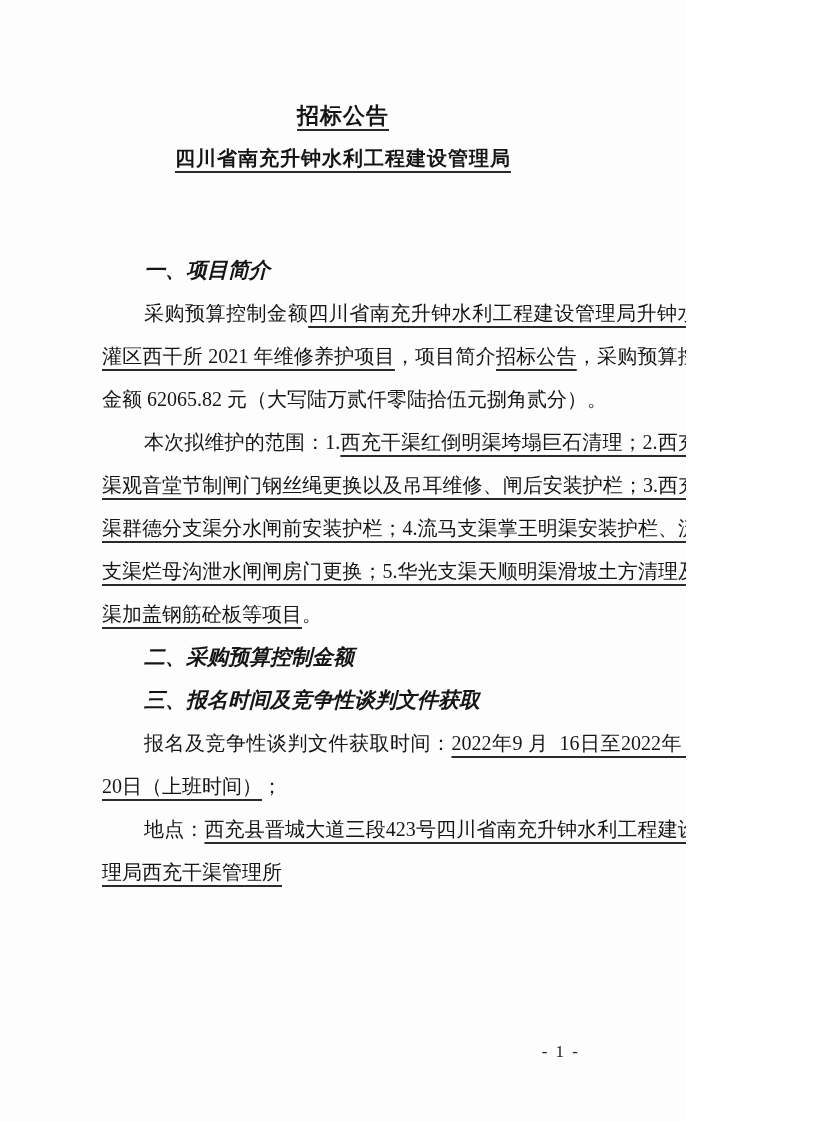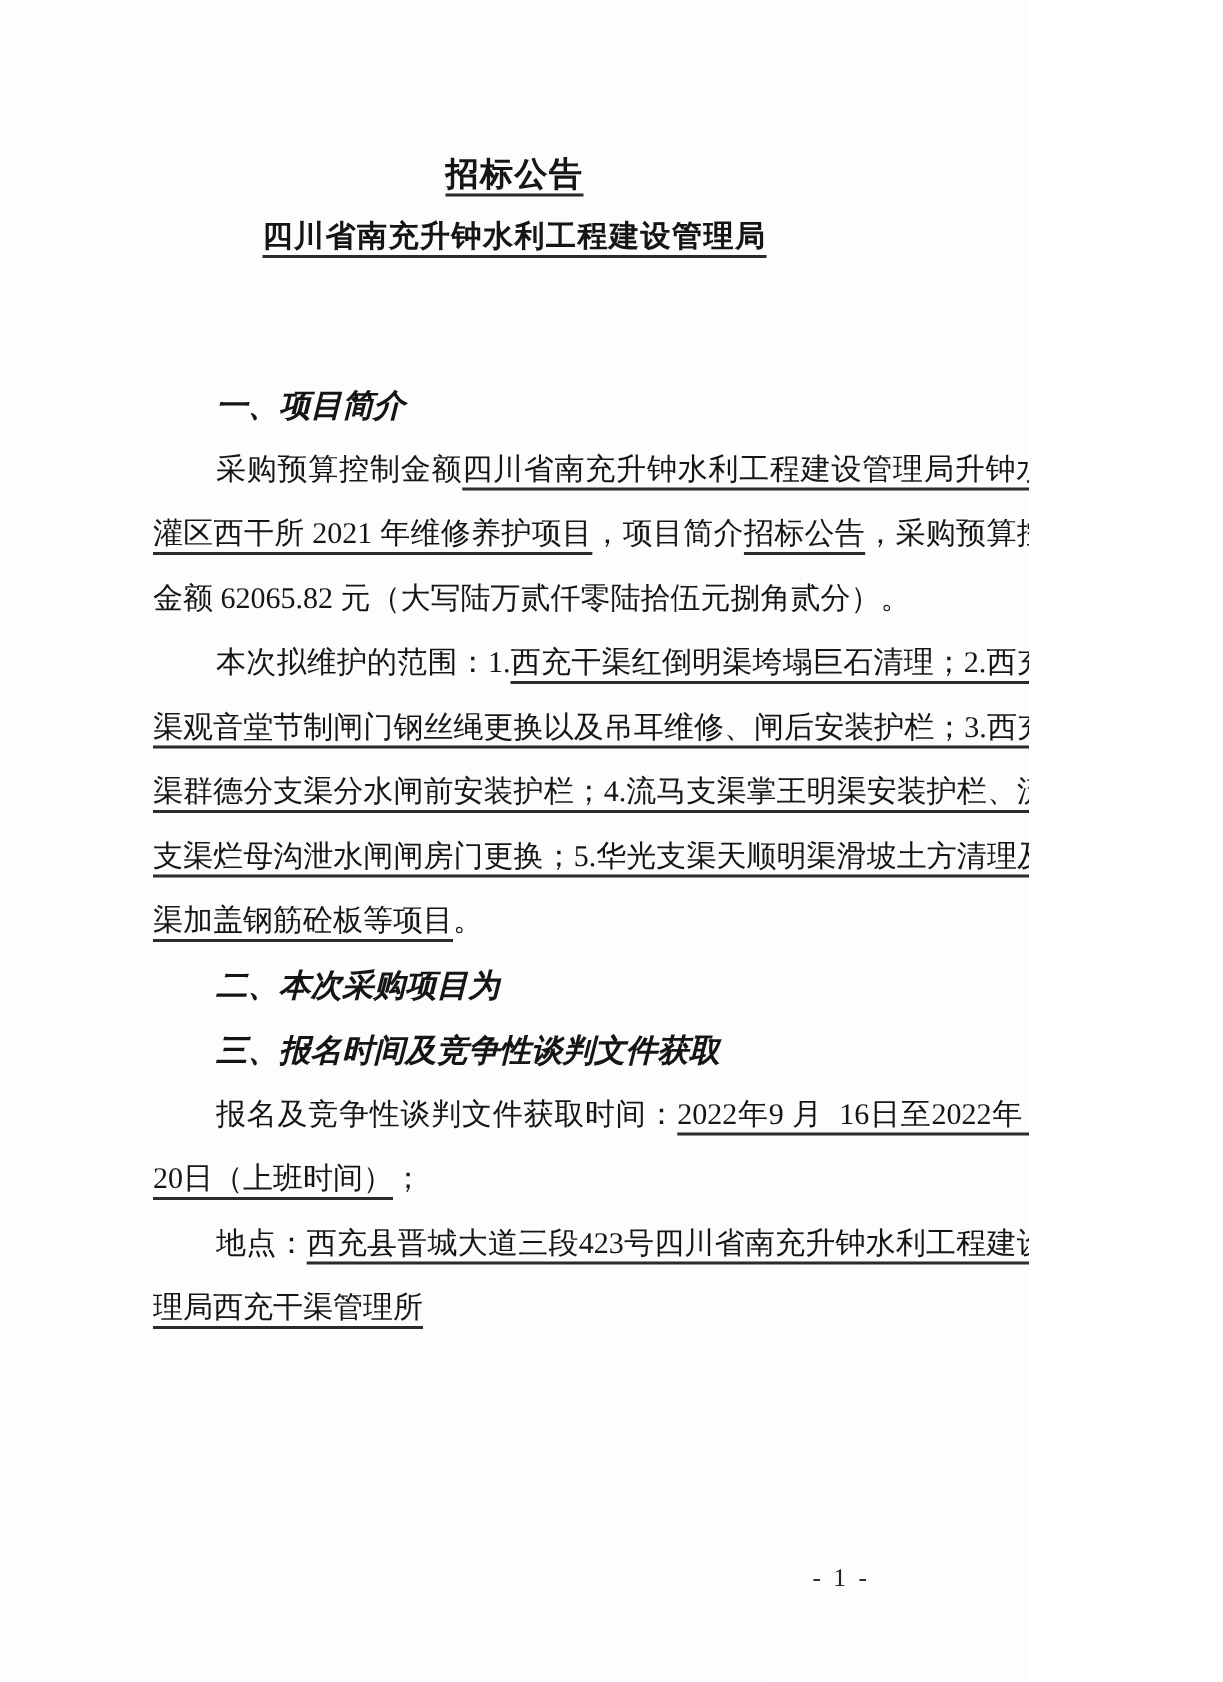--- a/index.html
+++ b/index.html
@@ -83,21 +83,21 @@
     <div class="title-line sub">
       <span class="u">四川省南充升钟水利工程建设管理局</span>
     </div>
   </header>
 
   <main class="doc-body" id="doc-body">
 
   <h2 class="section-heading">一、项目简介</h2>
       <p class="para"><span>采购预算控制金额</span><span class="u">四川省南充升钟水利工程建设管理局升钟水库灌区西干所 2021 年维修养护项目</span><span>，项目简介</span><span class="u">招标公告</span><span>，采购预算控制金额 62065.82 元（大写陆万贰仟零陆拾伍元捌角贰分）。</span></p>
       <p class="para"><span>本次拟维护的范围：1.</span><span class="u">西充干渠红倒明渠垮塌巨石清理；2.西充干渠观音堂节制闸门钢丝绳更换以及吊耳维修、闸后安装护栏；3.西充干渠群德分支渠分水闸前安装护栏；4.流马支渠掌王明渠安装护栏、流马支渠烂母沟泄水闸闸房门更换；5.华光支渠天顺明渠滑坡土方清理及明渠加盖钢筋砼板等项目</span><span>。</span></p>
-      <h2 class="section-heading">二、本次采购项目为</h2>
+      <h2 class="section-heading">二、采购预算控制金额</h2>
       <h2 class="section-heading">三、报名时间及竞争性谈判文件获取</h2>
       <p class="para"><span>报名及竞争性谈判文件获取时间：</span><span class="u">2022年9 月&nbsp; 16日至2022年 9月20日（上班时间）</span><span>；</span></p>
       <p class="para"><span>地点：</span><span class="u">西充县晋城大道三段423号四川省南充升钟水利工程建设管理局西充干渠管理所</span></p>
     </main>
 
   <footer class="page-footer">
     <span>- 1 -</span>
   </footer>
 
 </div>

